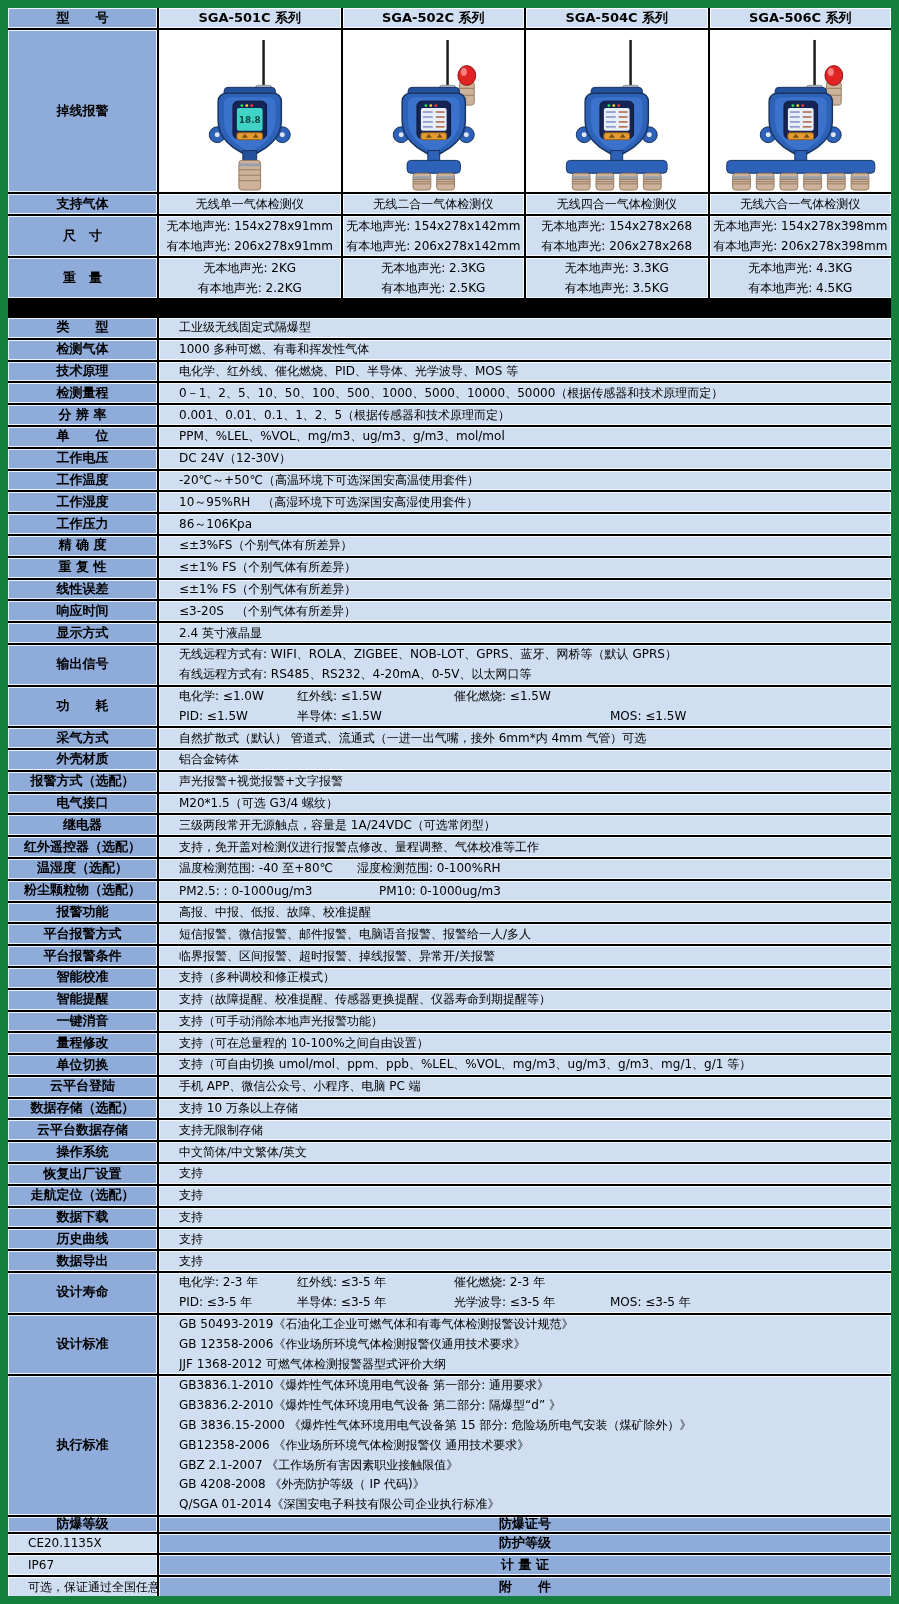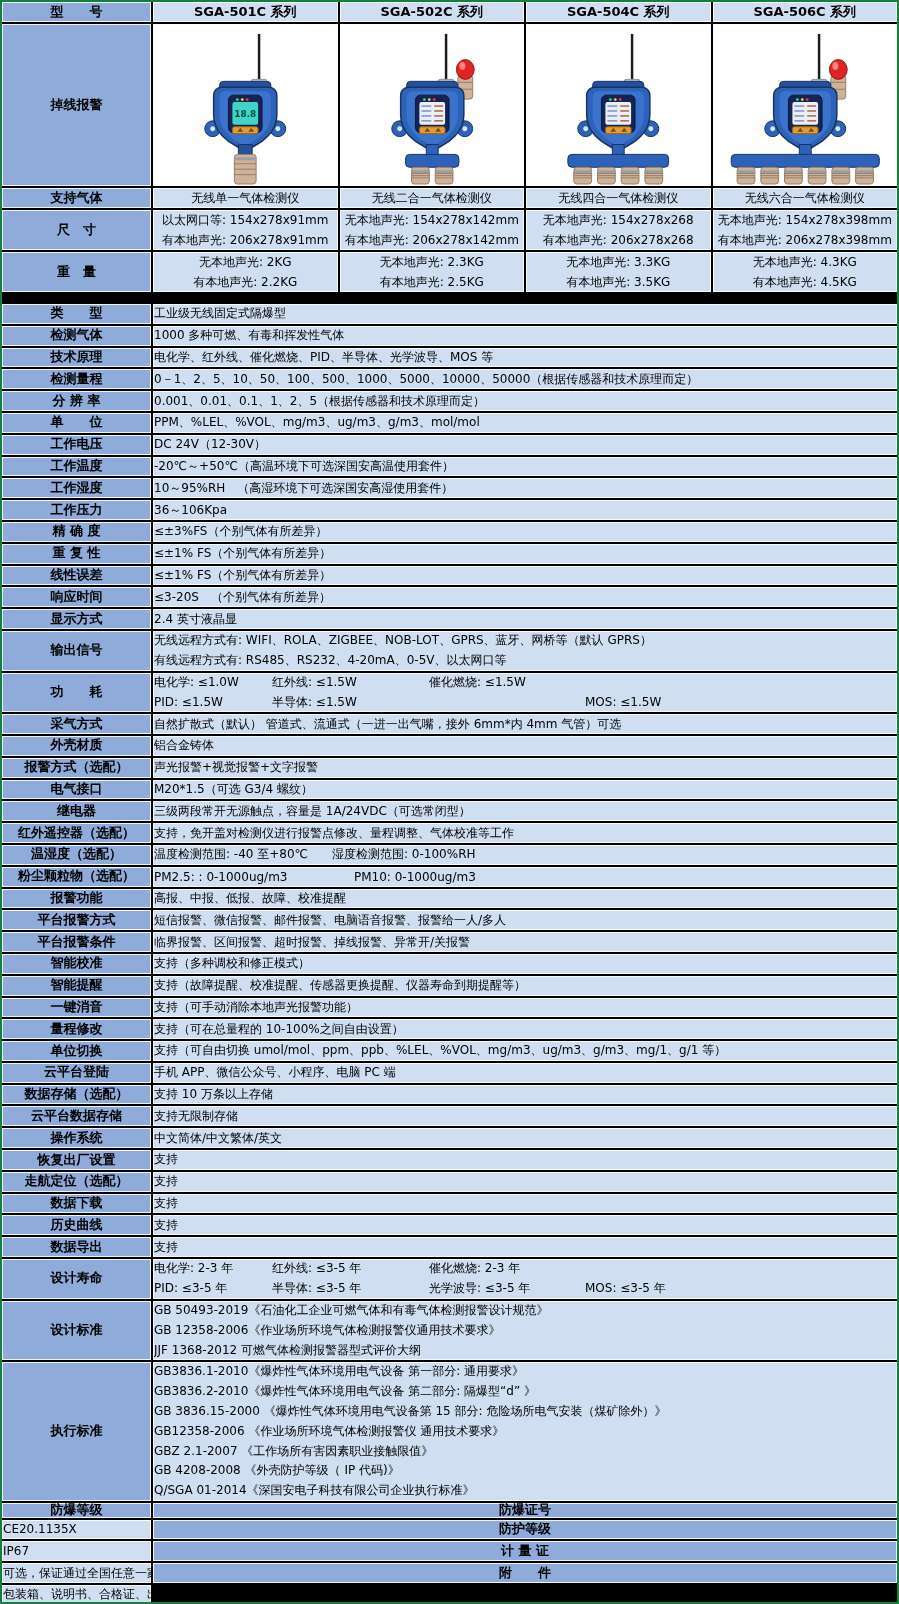--- a/index.html
+++ b/index.html
@@ -1,34 +1,34 @@
 <!DOCTYPE html>
 <html><head>
 <meta charset="utf-8">
 <style>
   html,body{margin:0;padding:0;background:#fff;}
   body{font-family:"DejaVu Sans","Liberation Sans",sans-serif;color:#000;}
   .sheet{
     width:899px;height:1604px;box-sizing:border-box;
-    border:2px solid #15803d;background:#000;
-    display:flex;flex-direction:column;gap:12px;overflow:hidden;
+    border:8px solid #15803d;background:#000;
+    display:flex;flex-direction:column;gap:20px;overflow:hidden;
   }
   .grid{display:grid;gap:2px;background:#000;}
   #top-grid{grid-template-columns:149px repeat(4,1fr);grid-template-rows:20px 162px 20px 40px 40px;}
   #spec-grid{grid-template-columns:149px 1fr;flex:1;align-content:start;}
   .cell{background:#cfdef1;box-shadow:inset 0 0 0 1px rgba(255,255,255,.85);box-sizing:border-box;}
   .label{
     background:#8eabd9;display:flex;align-items:center;justify-content:center;
     font-weight:bold;font-size:13px;text-align:center;line-height:1.15;padding:0 3px;
   }
   .hcell{display:flex;align-items:center;justify-content:center;font-weight:bold;font-size:13px;}
   .imgcell{background:#fff;display:flex;align-items:flex-end;justify-content:center;overflow:hidden;}
   .ccell{display:flex;flex-direction:column;align-items:center;justify-content:center;font-size:12px;}
   .ccell .tline{height:20px;display:flex;align-items:center;white-space:nowrap;}
-  .vcell{display:flex;flex-direction:column;justify-content:flex-end;padding-left:1px;font-size:12px;}
+  .vcell{display:flex;flex-direction:column;justify-content:flex-end;padding-left:20px;font-size:12px;}
   .vcell .line{height:19.8px;display:flex;align-items:center;white-space:nowrap;overflow:hidden;}
   .seg{display:inline-block;white-space:nowrap;}
 </style>
 </head>
 <body>
 
 <div class="sheet">
 
   <div class="grid" id="top-grid">
 
@@ -228,21 +228,21 @@
       </div>
 
     <div class="cell label">支持气体</div>
     <div class="cell ccell">无线单一气体检测仪</div>
     <div class="cell ccell">无线二合一气体检测仪</div>
     <div class="cell ccell">无线四合一气体检测仪</div>
     <div class="cell ccell">无线六合一气体检测仪</div>
 
     <div class="cell label">尺　寸</div>
     <div class="cell ccell">
-      <div class="tline">以太网口等: 154x278x91mm</div>
+      <div class="tline">无本地声光: 154x278x91mm</div>
       <div class="tline">有本地声光: 206x278x91mm</div>
     </div>
     <div class="cell ccell">
       <div class="tline">无本地声光: 154x278x142mm</div>
       <div class="tline">有本地声光: 206x278x142mm</div>
     </div>
     <div class="cell ccell">
       <div class="tline">无本地声光: 154x278x268</div>
       <div class="tline">有本地声光: 206x278x268</div>
     </div>
@@ -321,21 +321,21 @@
       </div>
       <div class="cell label">工作湿度</div>
       <div class="cell vcell">
         <div class="line">
           <span class="seg">10～95%RH　（高湿环境下可选深国安高湿使用套件）</span>
         </div>
       </div>
       <div class="cell label">工作压力</div>
       <div class="cell vcell">
         <div class="line">
-          <span class="seg">36～106Kpa</span>
+          <span class="seg">86～106Kpa</span>
         </div>
       </div>
       <div class="cell label">精 确 度</div>
       <div class="cell vcell">
         <div class="line">
           <span class="seg">≤±3%FS（个别气体有所差异）</span>
         </div>
       </div>
       <div class="cell label">重 复 性</div>
       <div class="cell vcell">

